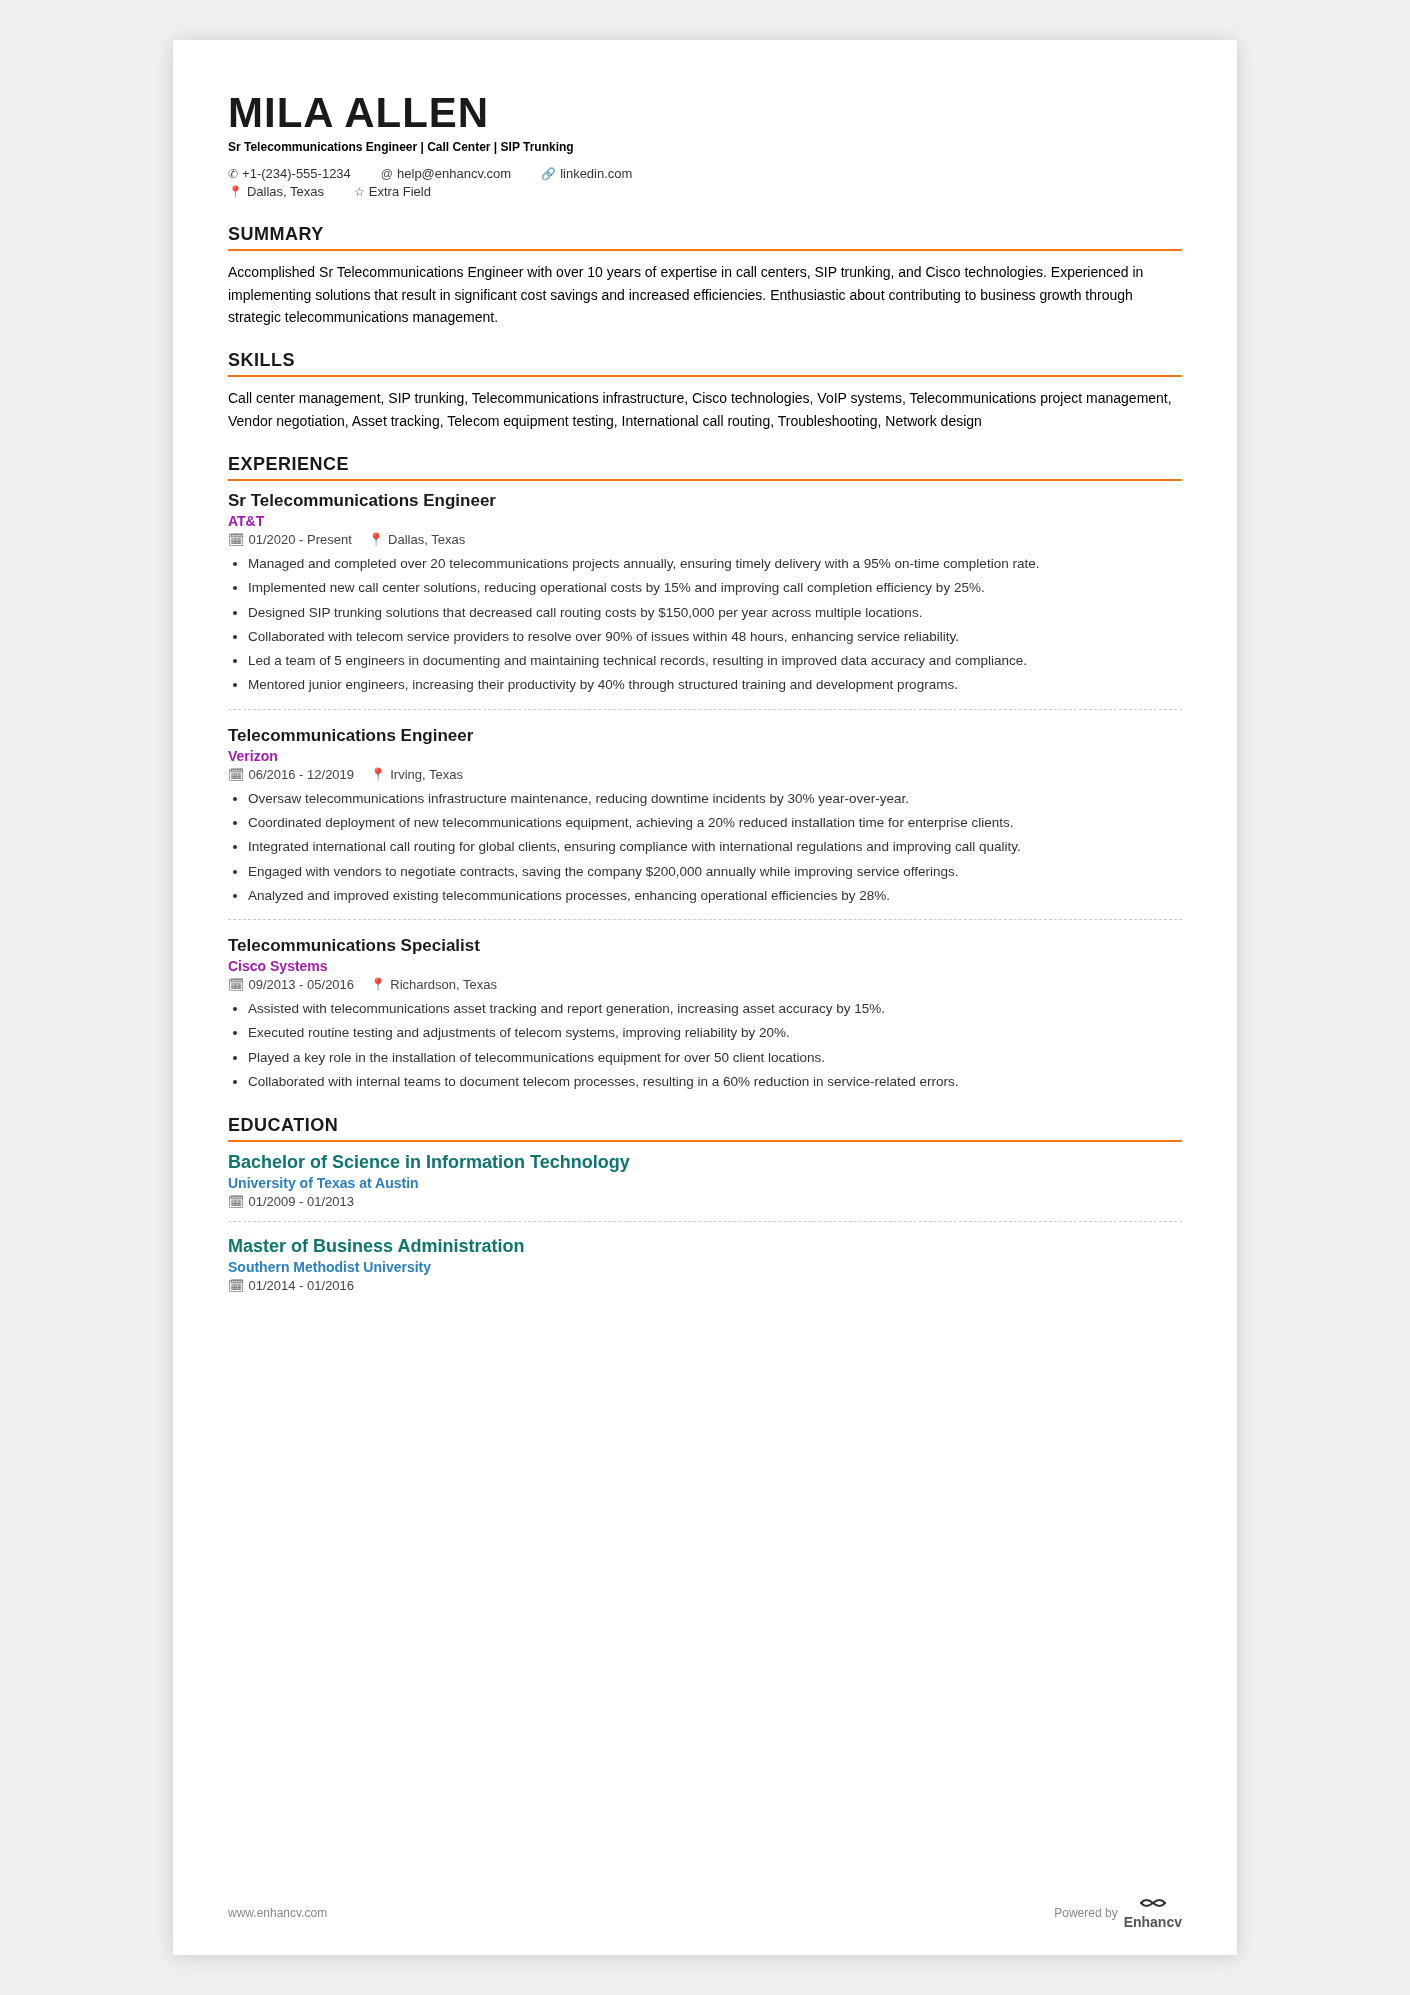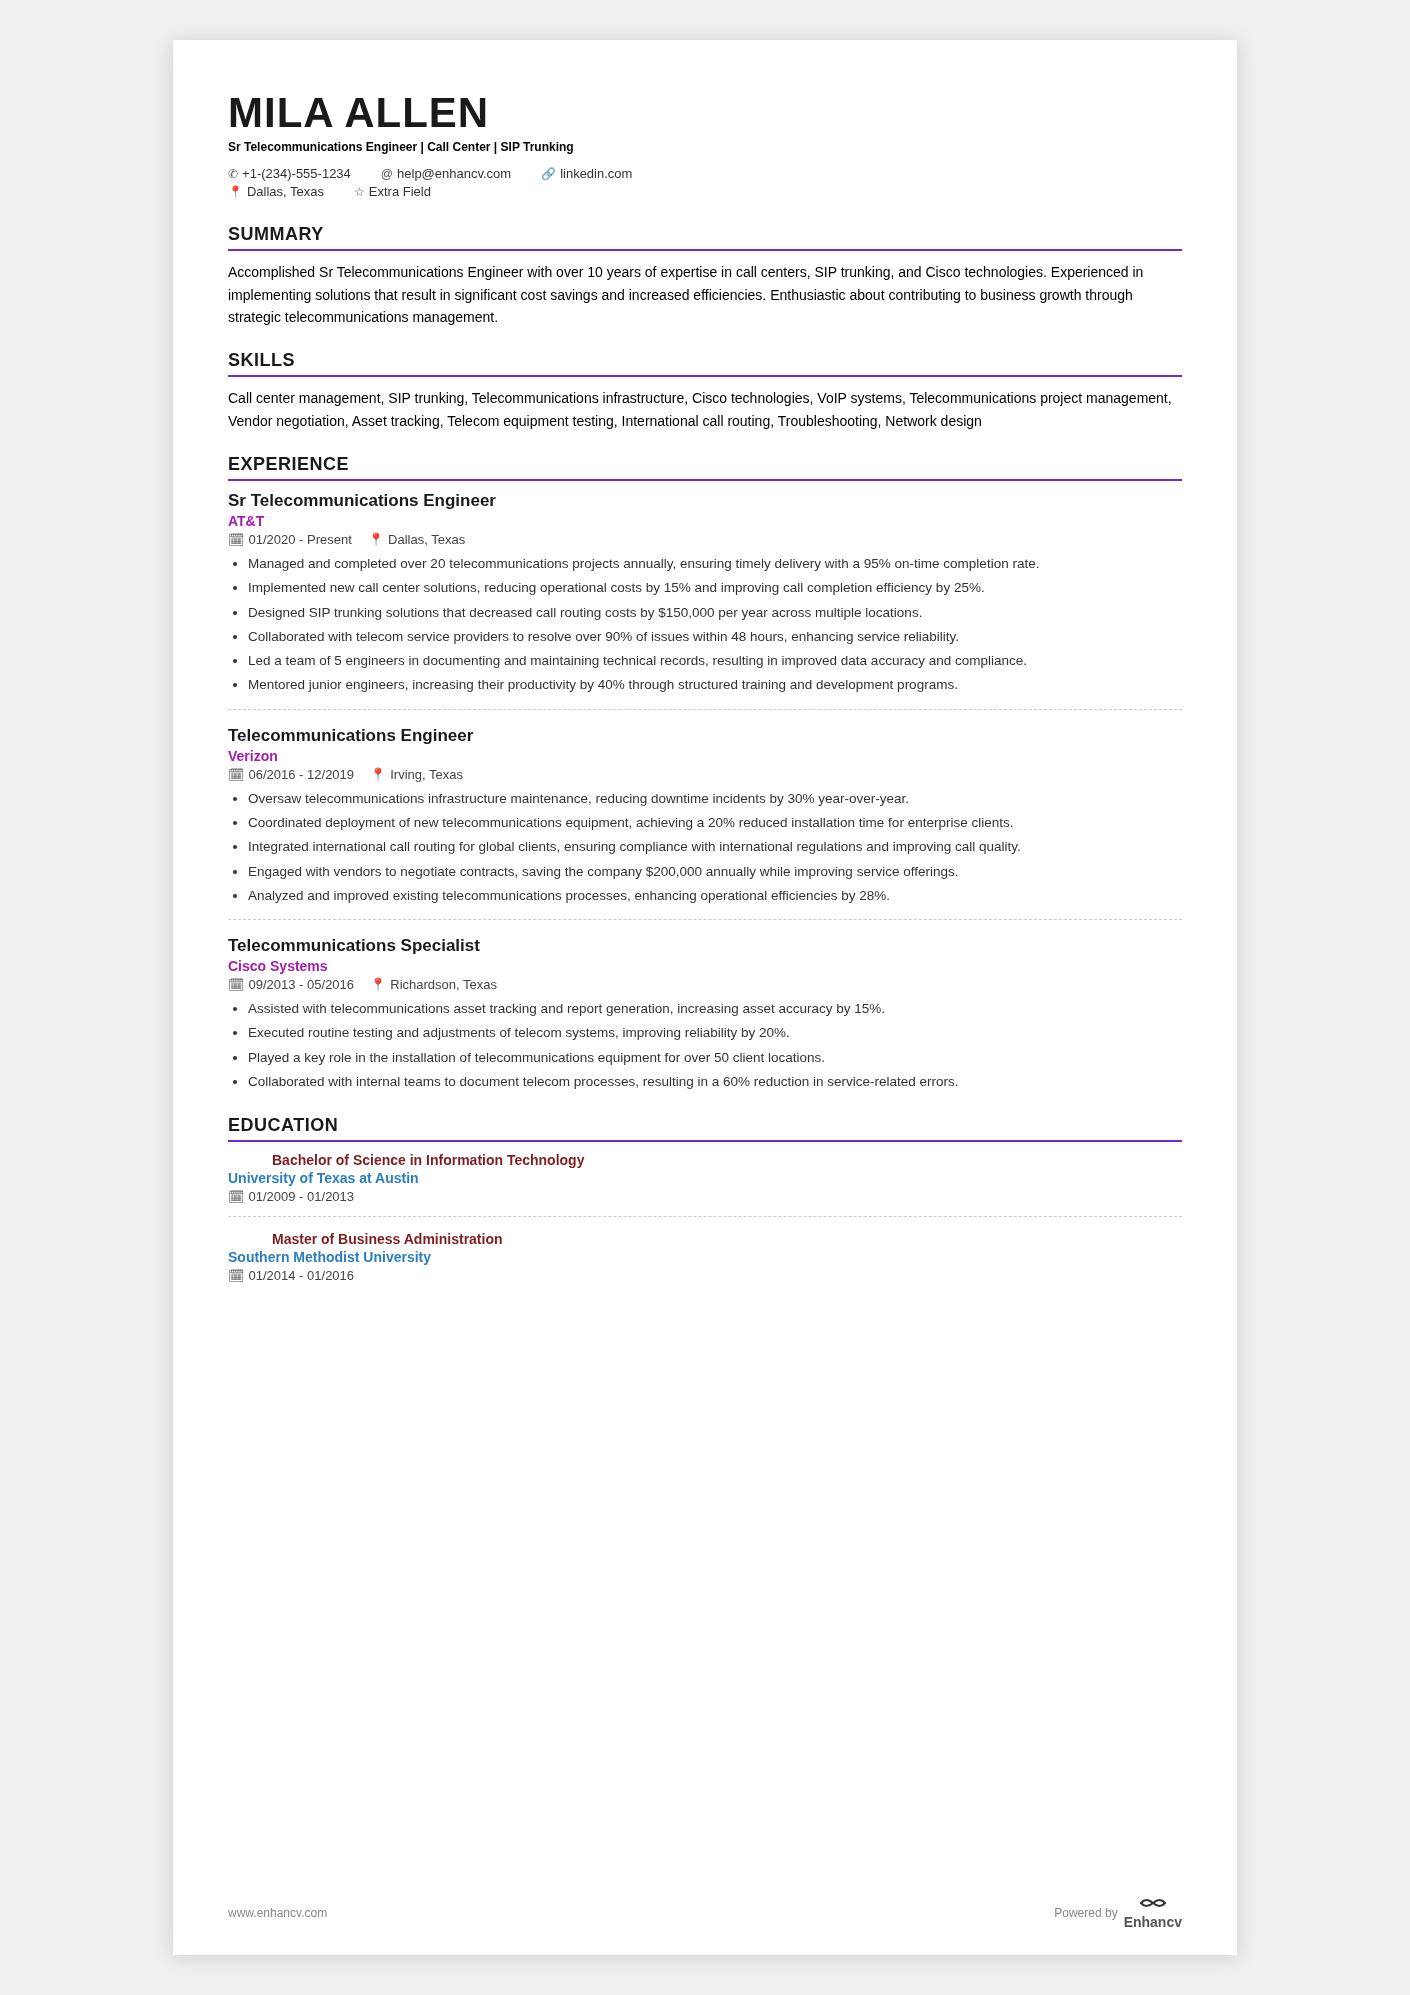--- a/index.html
+++ b/index.html
@@ -58,21 +58,21 @@
     .section {
       margin-top: 22px;
     }
     .section-title {
       font-size: 18px;
       font-weight: 900;
       color: #1a1a1a;
       font-family: 'Arial', sans-serif;
       text-transform: uppercase;
       letter-spacing: 0.5px;
-      border-bottom: 2px solid #6d28d9;
+      border-bottom: 2px solid #f97316;
       padding-bottom: 4px;
       margin-bottom: 10px;
     }
     .section-text {
       font-size: 14px;
       color: #000000;
       line-height: 1.6;
       font-family: 'Arial', sans-serif;
     }
     .job {
@@ -119,26 +119,25 @@
     }
     .job-divider {
       border: none;
       border-bottom: 1px dashed #ccc;
       margin-top: 12px;
     }
     .edu-item {
       margin-bottom: 14px;
     }
     .edu-degree {
-      font-size: 14px;
-      font-weight: 700;
-      color: #7f1d1d;
+      font-size: 18px;
+      font-weight: 700;
+      color: #0f766e;
       font-family: 'Arial', sans-serif;
       margin-bottom: 2px;
-      margin-left: 44px;
     }
     .edu-school {
       font-size: 14px;
       font-weight: 700;
       color: #2b7fc1;
       font-family: 'Arial', sans-serif;
       margin-bottom: 3px;
     }
     .edu-meta {
       display: flex;

